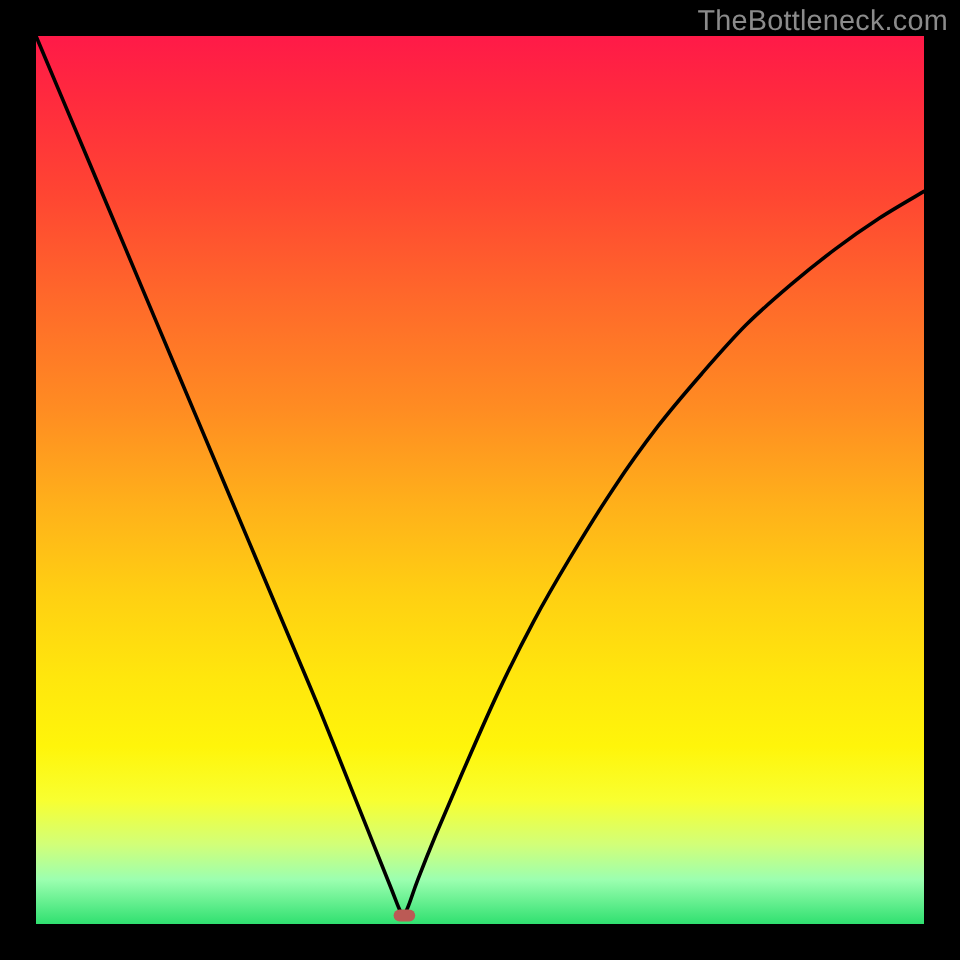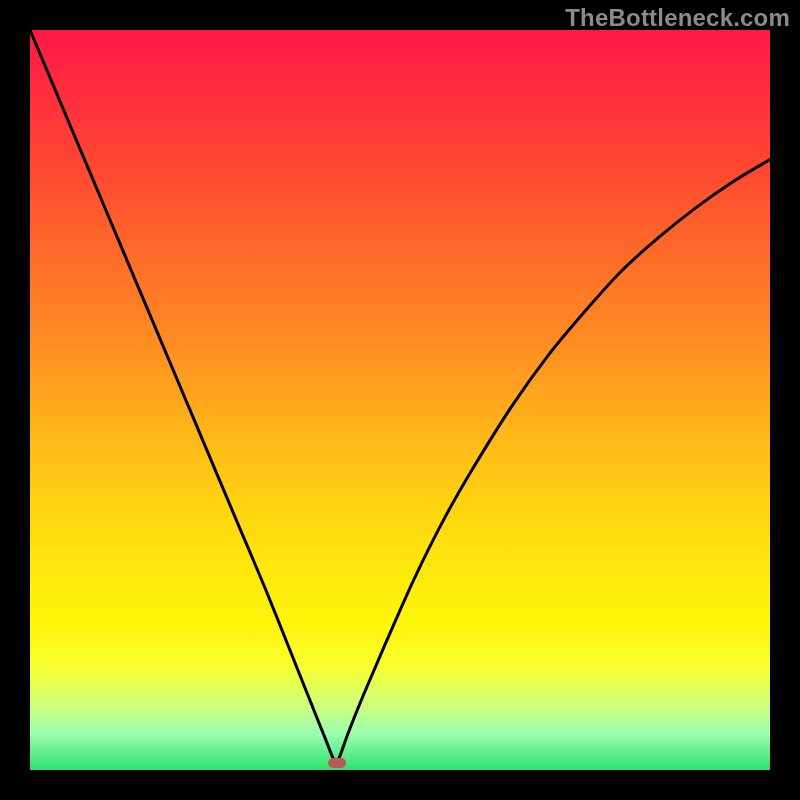--- a/index.html
+++ b/index.html
@@ -40,21 +40,20 @@
     );
   }
   .watermark {
     position: absolute;
     top: 4px;
     right: 10px;
     color: #8b8b8b;
     font-size: 24px;
     letter-spacing: 0.2px;
     user-select: none;
-    font-weight: bold;
   }
   .curve {
     position: absolute;
     left: 0;
     top: 0;
     width: 740px;
     height: 740px;
     pointer-events: none;
   }
   .marker {

